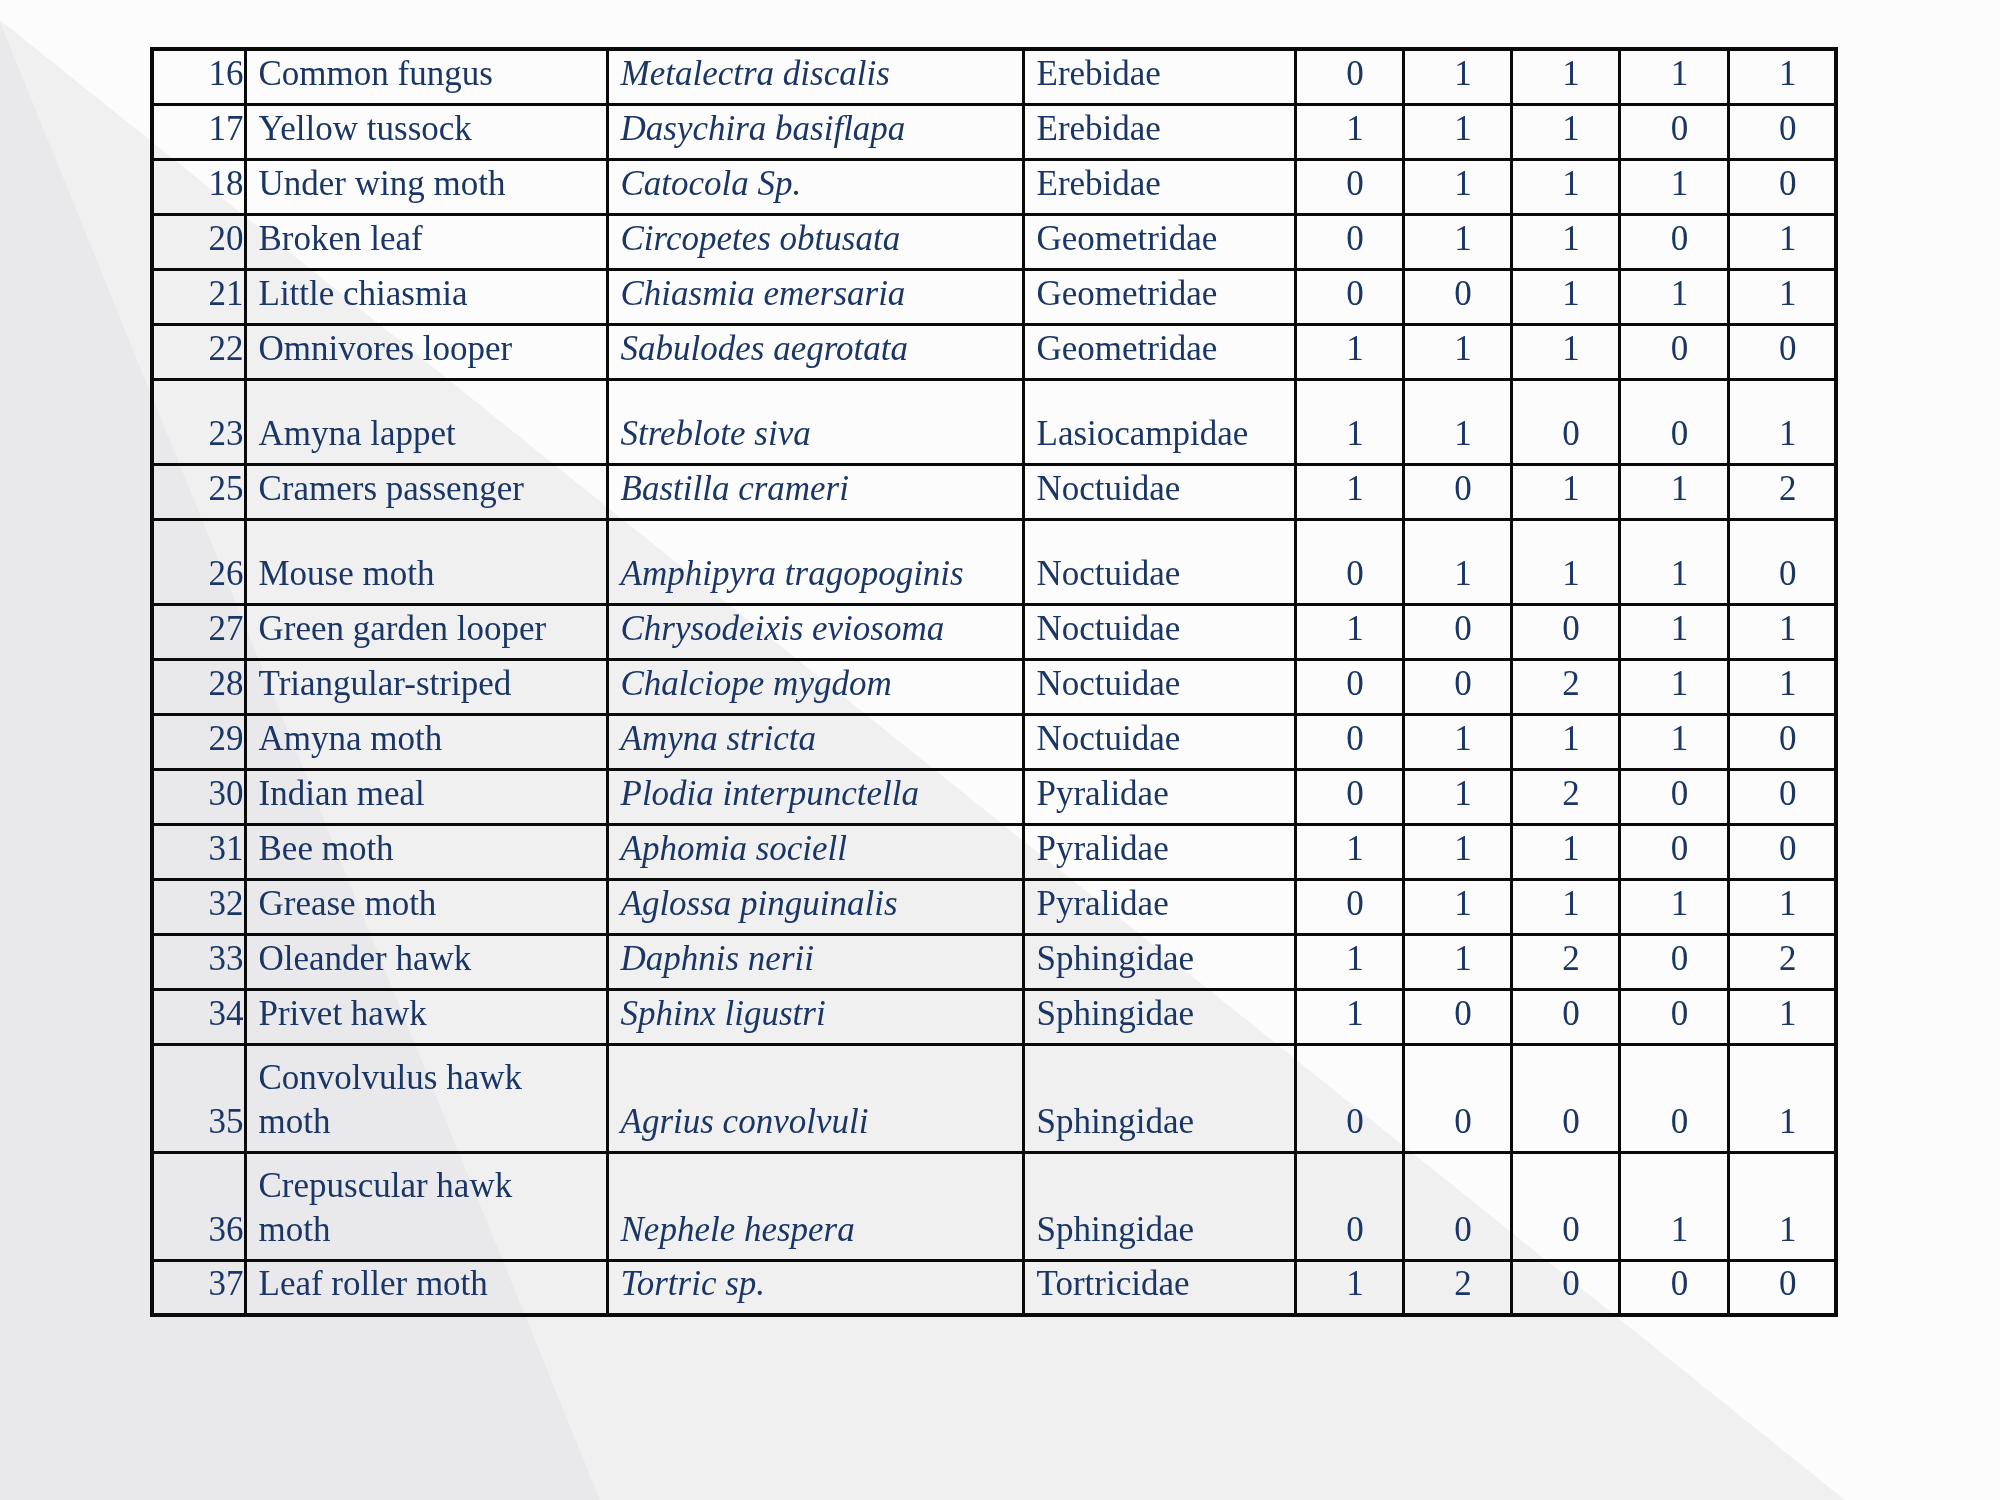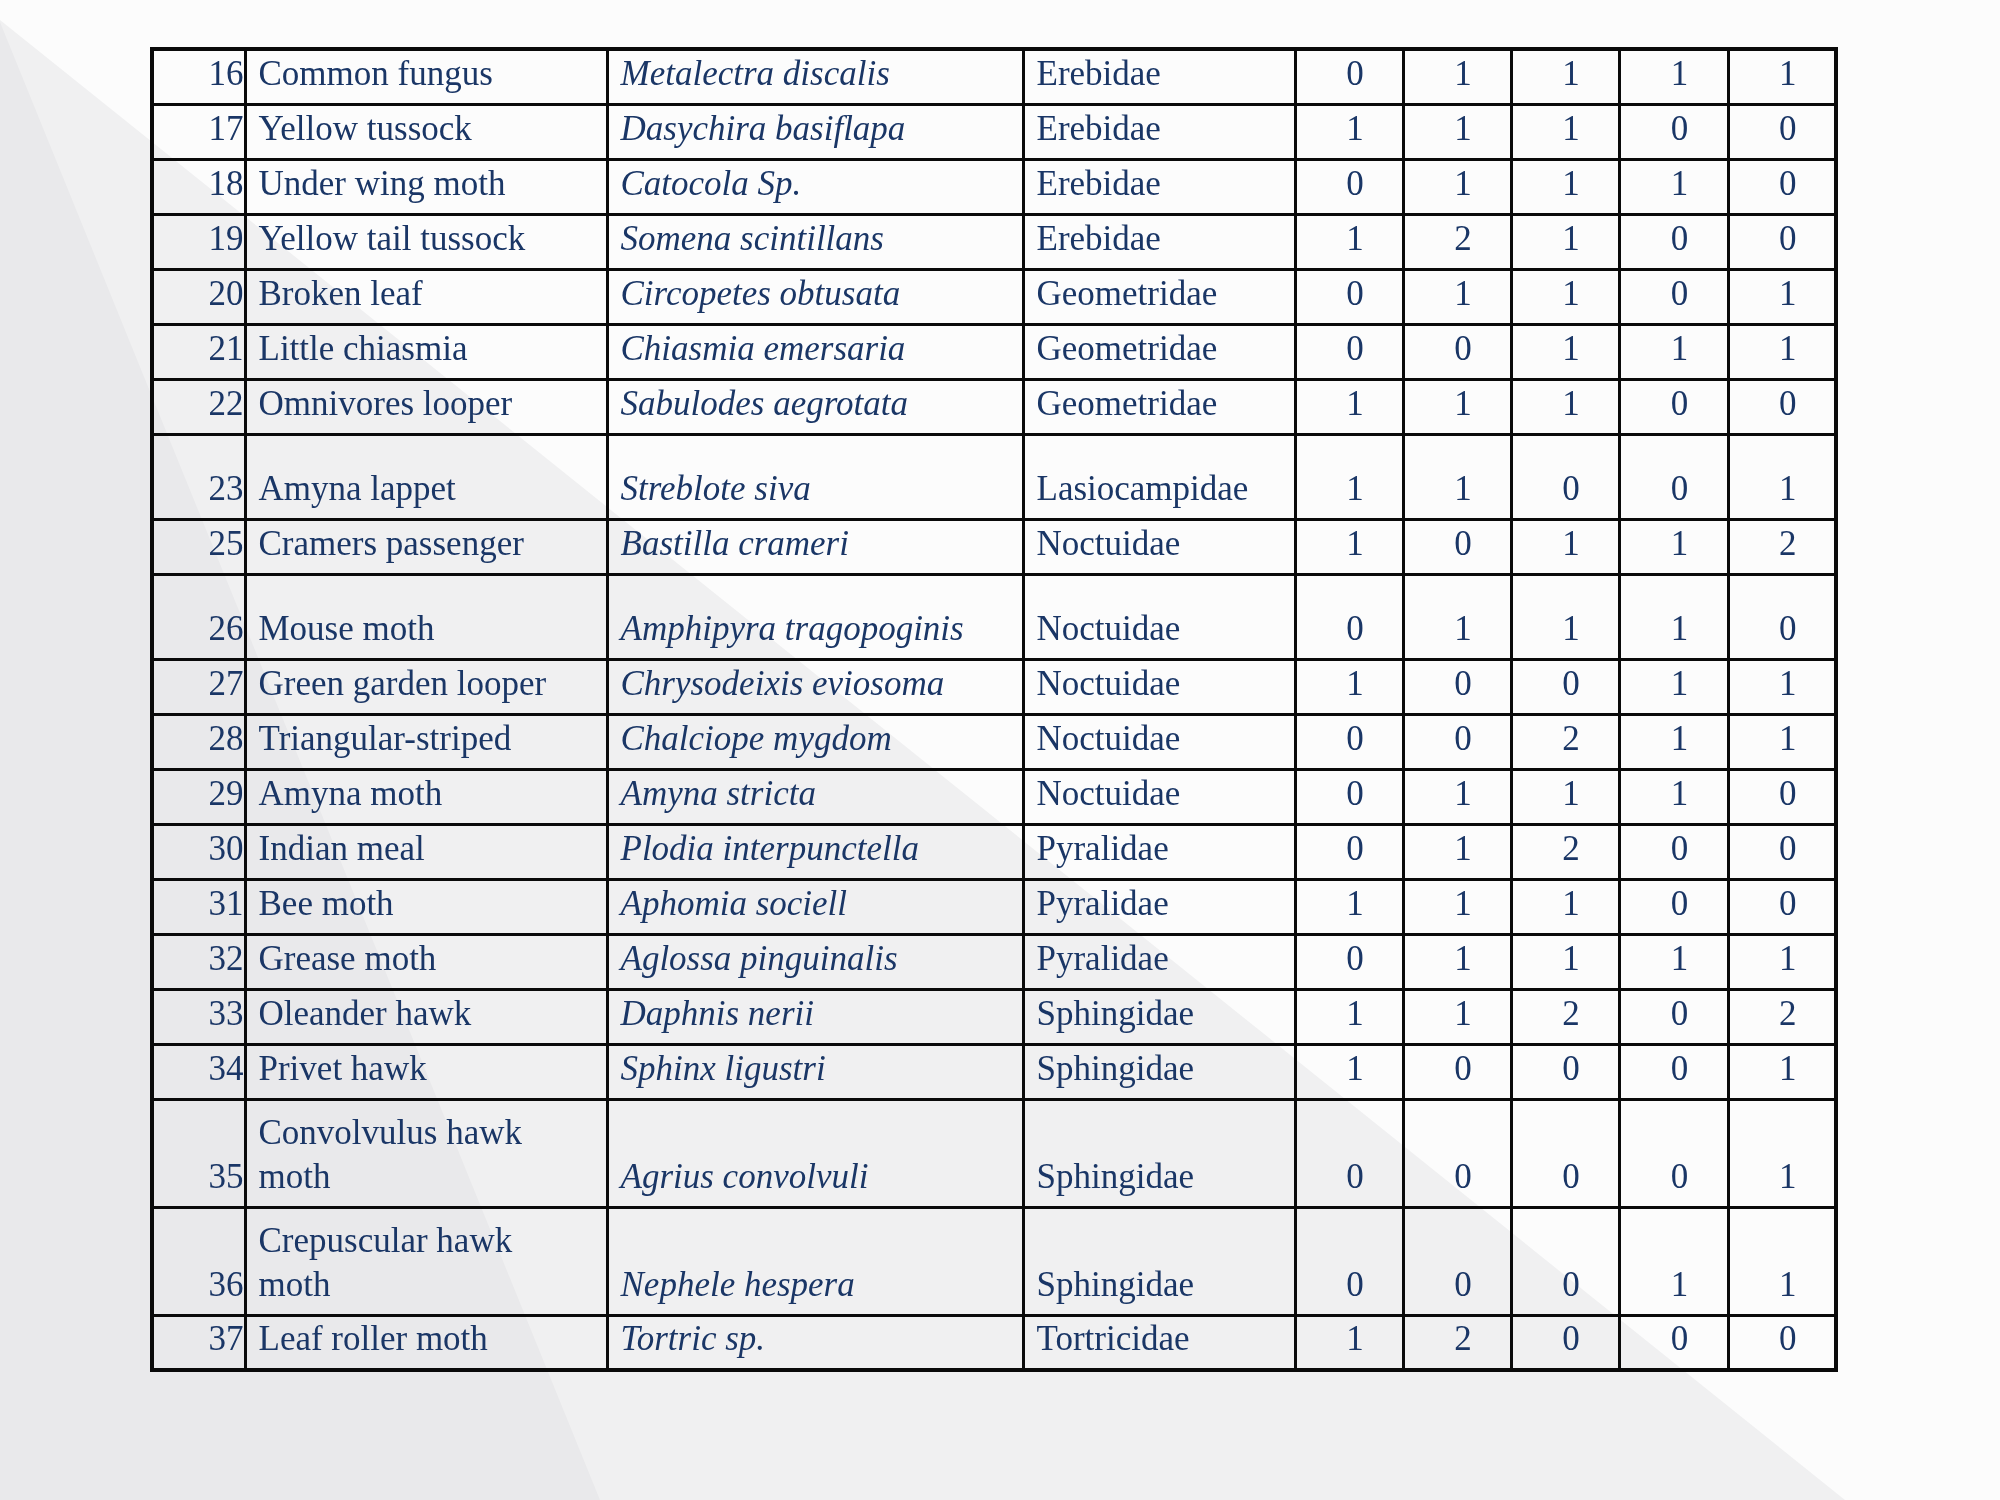--- a/index.html
+++ b/index.html
@@ -99,31 +99,20 @@
           <td class="c-common">Under wing moth</td>
           <td class="c-sci">Catocola Sp.</td>
           <td class="c-family">Erebidae</td>
           <td class="c-count">0</td>
           <td class="c-count">1</td>
           <td class="c-count">1</td>
           <td class="c-count">1</td>
           <td class="c-count">0</td>
         </tr>
         <tr class="row-normal">
-          <td class="c-no">19</td>
-          <td class="c-common">Yellow tail tussock</td>
-          <td class="c-sci">Somena scintillans</td>
-          <td class="c-family">Erebidae</td>
-          <td class="c-count">1</td>
-          <td class="c-count">2</td>
-          <td class="c-count">1</td>
-          <td class="c-count">0</td>
-          <td class="c-count">0</td>
-        </tr>
-        <tr class="row-normal">
           <td class="c-no">20</td>
           <td class="c-common">Broken leaf</td>
           <td class="c-sci">Circopetes obtusata</td>
           <td class="c-family">Geometridae</td>
           <td class="c-count">0</td>
           <td class="c-count">1</td>
           <td class="c-count">1</td>
           <td class="c-count">0</td>
           <td class="c-count">1</td>
         </tr>

